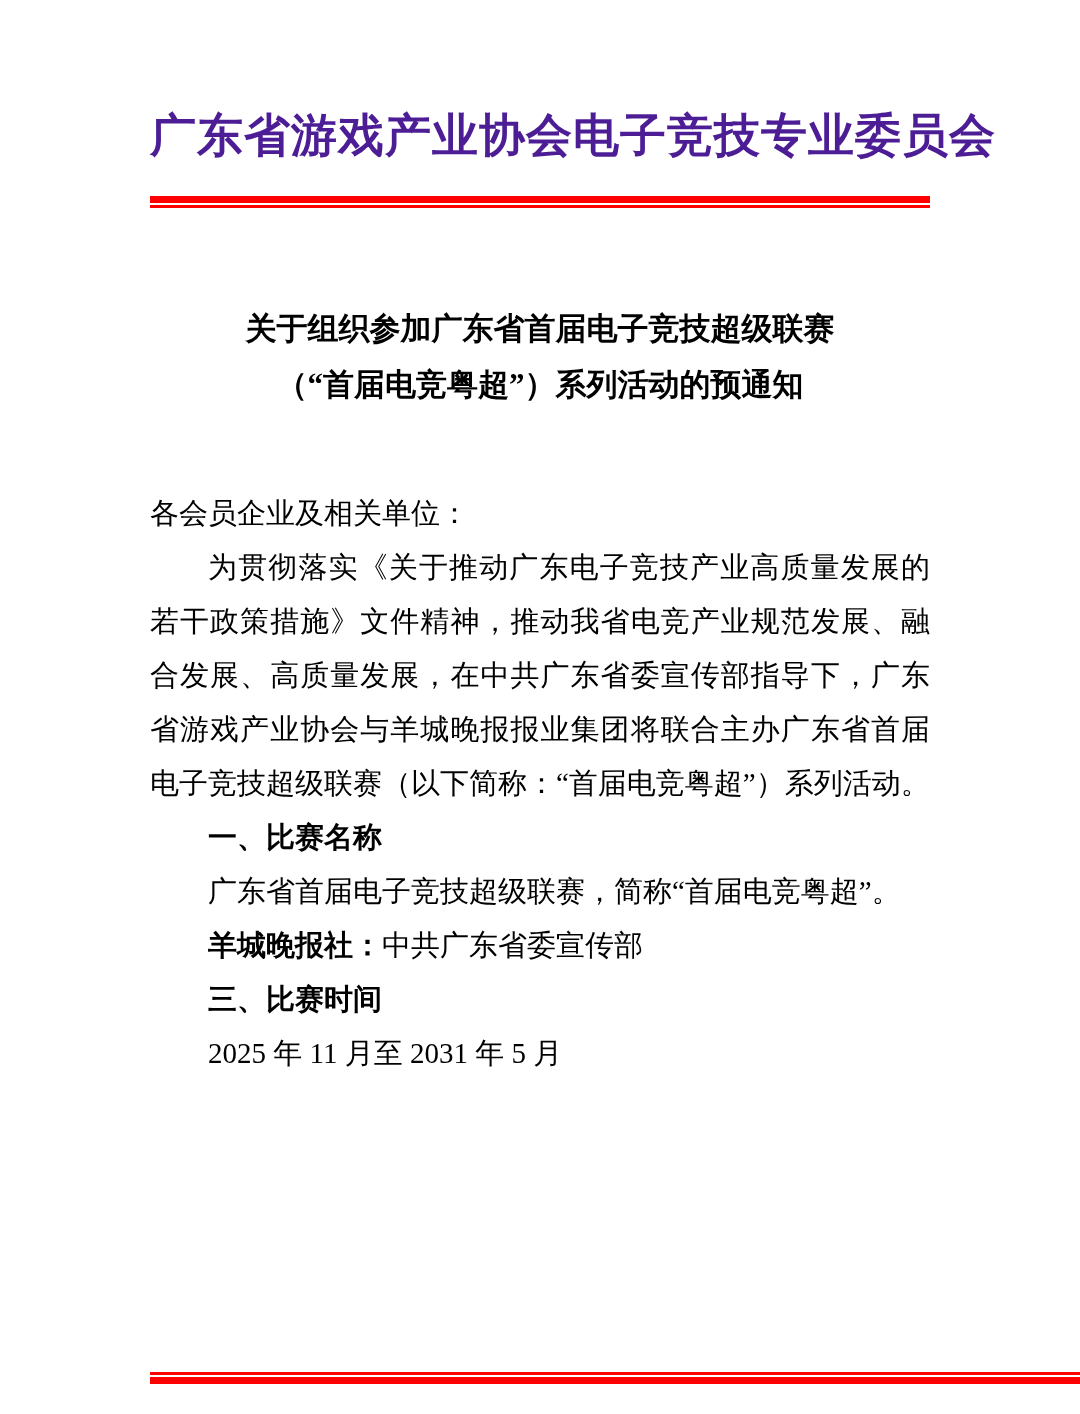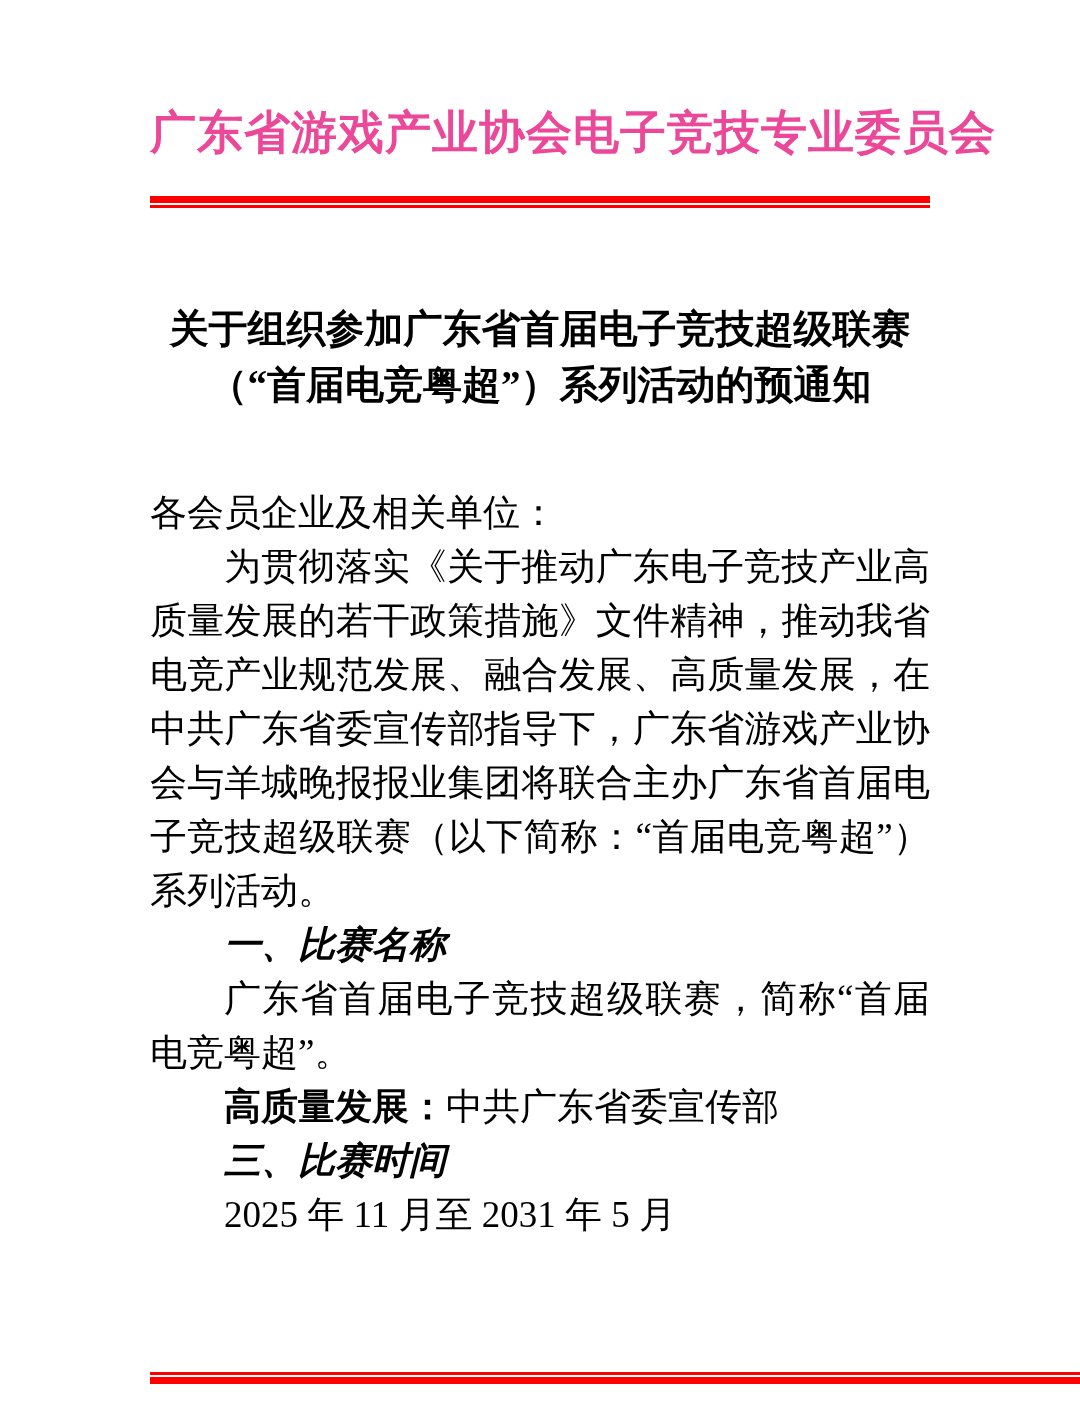--- a/index.html
+++ b/index.html
@@ -11,22 +11,22 @@
     width: 1080px;
     height: 1414px;
     margin: 0 auto;
     background: #ffffff;
     padding: 0 150px;
     overflow: hidden;
   }
 
   .letterhead {
     margin-top: 100px;
-    color: #ec4899;
-    font-family: Liberation Mono, monospace;
+    color: #4c1d95;
+    font-family: Liberation Serif, serif;
     font-weight: bold;
     font-size: 46px;
     line-height: 72px;
     letter-spacing: 1px;
     white-space: nowrap;
   }
 
   .rule {
     width: 100%;
     height: 12px;
@@ -46,42 +46,41 @@
     border-top: 3px solid #FF0000;
     border-bottom: 7px solid #FF0000;
     height: 12px;
   }
 
   .doc-title {
     margin-top: 93px;
     text-align: center;
     font-family: "Liberation Serif", "DejaVu Serif", serif;
     font-weight: 900;
-    font-size: 39px;
+    font-size: 31px;
     line-height: 56px;
     color: #000;
   }
 
   .doc-body {
     margin-top: 73px;
-    font-size: 37px;
+    font-size: 29px;
     line-height: 54px;
     text-align: justify;
   }
   .doc-body p { margin: 0; }
 
   .salutation { text-indent: 0; }
 
   .para { text-indent: 2em; }
 
   .heading {
     text-indent: 2em;
     font-family: "Liberation Sans", "DejaVu Sans", sans-serif;
     font-weight: bold;
-    font-style: italic;
   }
 
   .labeled { text-indent: 2em; }
   .labeled .label {
     font-family: "Liberation Sans", "DejaVu Sans", sans-serif;
     font-weight: bold;
   }
   .labeled .value { font-weight: normal; }
 </style>
 </head>
@@ -103,21 +102,21 @@
     <p class="salutation">各会员企业及相关单位：</p>
 
     <p class="para">为贯彻落实《关于推动广东电子竞技产业高质量发展的若干政策措施》文件精神，推动我省电竞产业规范发展、融合发展、高质量发展，在中共广东省委宣传部指导下，广东省游戏产业协会与羊城晚报报业集团将联合主办广东省首届电子竞技超级联赛（以下简称：“首届电竞粤超”）系列活动。</p>
 
     <p class="heading">一、比赛名称</p>
 
     <p class="para">广东省首届电子竞技超级联赛，简称“首届电竞粤超”。</p>
 
 
     <p class="labeled">
-      <span class="label">高质量发展：</span><span class="value">中共广东省委宣传部</span>
+      <span class="label">羊城晚报社：</span><span class="value">中共广东省委宣传部</span>
     </p>
 
 
 
     <p class="heading">三、比赛时间</p>
 
     <p class="para">2025 年 11 月至 2031 年 5 月</p>
 
   </div>
 

